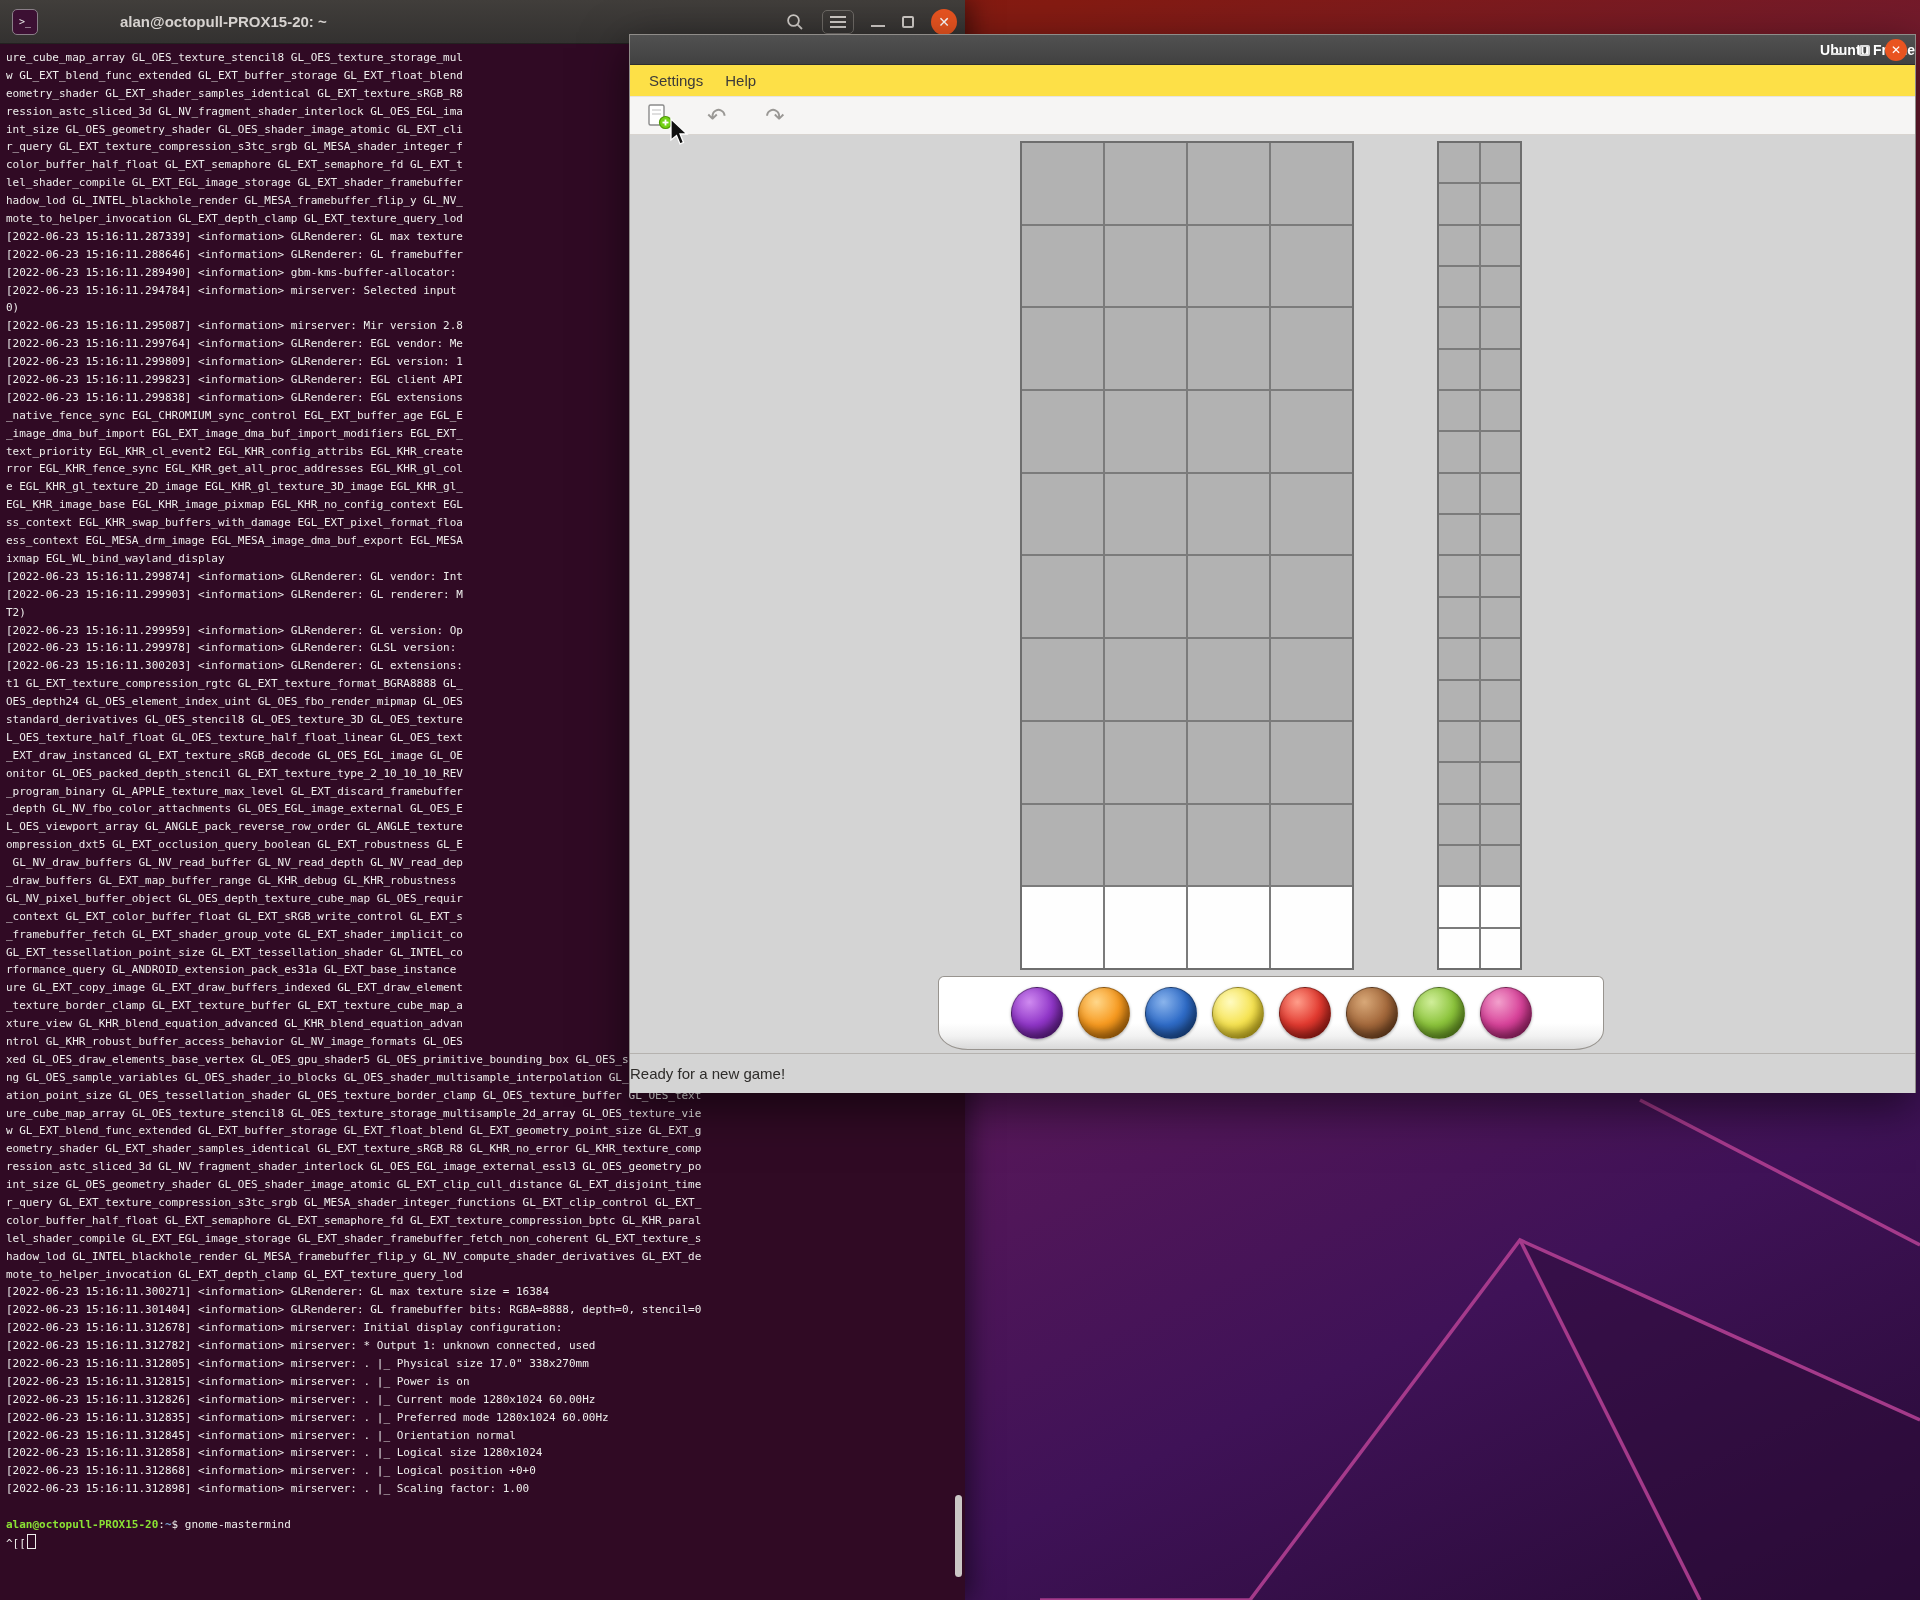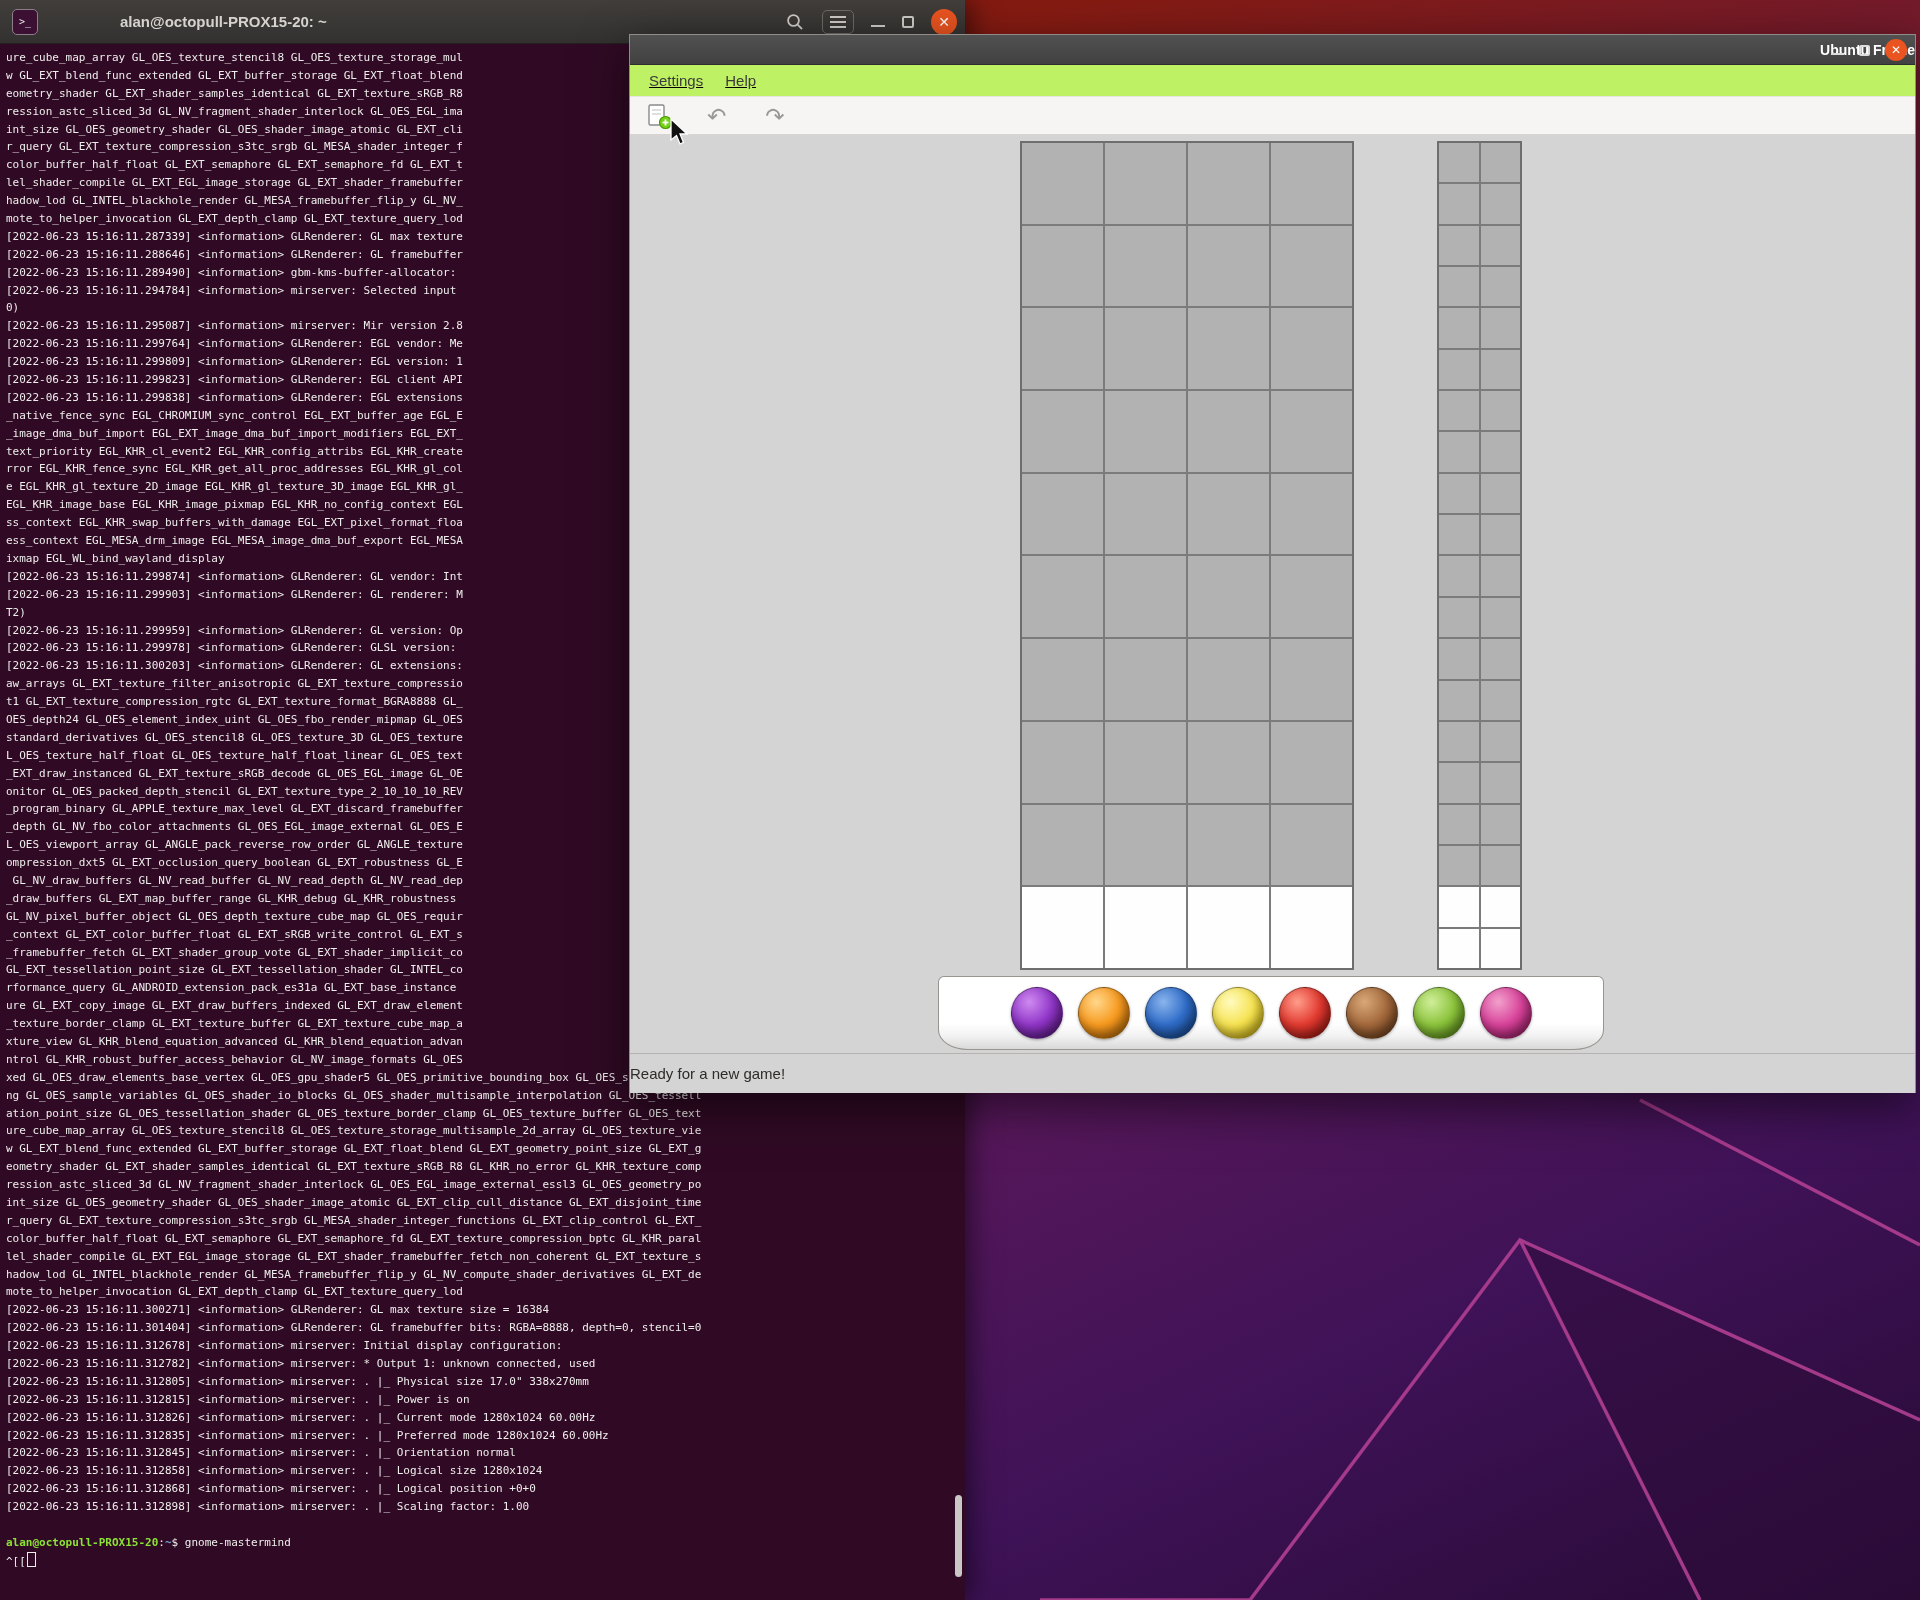--- a/index.html
+++ b/index.html
@@ -38,21 +38,21 @@
   
   .frame-window { position:absolute; left:629px; top:34px; width:1287px; height:1059px; z-index:4;
     background:#d4d4d4; border:1px solid #8f8c89; box-shadow:0 14px 44px rgba(0,0,0,.55); }
   .fw-titlebar { position:relative; height:30px; background:linear-gradient(#515151,#414141); border-bottom:1px solid #2e2e2e; }
   .fw-title { height:37px; line-height:30px; text-align:right; color:#ffffff; font-size:14px; font-weight:bold; }
   .fw-controls { position:absolute; right:8px; top:0; height:30px; display:flex; align-items:center; gap:15px; }
   .fw-min { width:12px; height:2px; background:#dcdcdc; margin-top:7px; }
   .fw-max { width:11px; height:11px; border:2px solid #dcdcdc; border-radius:2px; }
   .fw-close { width:22px; height:22px; border-radius:50%; background:#e95420; color:#fff; font-size:12px; line-height:22px; text-align:center; }
 
-  .fw-menubar { height:31px; background:#bef264; display:flex; align-items:center; padding-left:8px;text-decoration:underline; }
+  .fw-menubar { height:31px; background:#fde047; display:flex; align-items:center; padding-left:8px; }
   .menu-item { padding:0 11px; font-size:15px; color:#3d3b39; line-height:31px; }
 
   .fw-toolbar { height:39px; background:#f6f5f4; border-top:1px solid #e7e4e1; border-bottom:1px solid #d8d4d0;
     display:flex; align-items:center; padding-left:14px; gap:28px; }
   .tool-btn { width:30px; height:30px; display:flex; align-items:center; justify-content:center; }
   .arrow-glyph { font-family:"DejaVu Sans",sans-serif; font-size:23px; color:#9a9895; line-height:30px; }
 
   .fw-game { position:relative; height:918px; background:#d4d4d4; }
 
   .board { position:absolute; left:390px; top:6px; width:334px; height:829px;
@@ -144,21 +144,20 @@
         <div class="term-line">EGL_KHR_image_base EGL_KHR_image_pixmap EGL_KHR_no_config_context EGL</div>
         <div class="term-line">ss_context EGL_KHR_swap_buffers_with_damage EGL_EXT_pixel_format_floa</div>
         <div class="term-line">ess_context EGL_MESA_drm_image EGL_MESA_image_dma_buf_export EGL_MESA</div>
         <div class="term-line">ixmap EGL_WL_bind_wayland_display</div>
         <div class="term-line">[2022-06-23 15:16:11.299874] &lt;information&gt; GLRenderer: GL vendor: Int</div>
         <div class="term-line">[2022-06-23 15:16:11.299903] &lt;information&gt; GLRenderer: GL renderer: M</div>
         <div class="term-line">T2)</div>
         <div class="term-line">[2022-06-23 15:16:11.299959] &lt;information&gt; GLRenderer: GL version: Op</div>
         <div class="term-line">[2022-06-23 15:16:11.299978] &lt;information&gt; GLRenderer: GLSL version:</div>
         <div class="term-line">[2022-06-23 15:16:11.300203] &lt;information&gt; GLRenderer: GL extensions:</div>
-        <div class="term-line">aw_arrays GL_EXT_texture_filter_anisotropic GL_EXT_texture_compressio</div>
         <div class="term-line">t1 GL_EXT_texture_compression_rgtc GL_EXT_texture_format_BGRA8888 GL_</div>
         <div class="term-line">OES_depth24 GL_OES_element_index_uint GL_OES_fbo_render_mipmap GL_OES</div>
         <div class="term-line">standard_derivatives GL_OES_stencil8 GL_OES_texture_3D GL_OES_texture</div>
         <div class="term-line">L_OES_texture_half_float GL_OES_texture_half_float_linear GL_OES_text</div>
         <div class="term-line">_EXT_draw_instanced GL_EXT_texture_sRGB_decode GL_OES_EGL_image GL_OE</div>
         <div class="term-line">onitor GL_OES_packed_depth_stencil GL_EXT_texture_type_2_10_10_10_REV</div>
         <div class="term-line">_program_binary GL_APPLE_texture_max_level GL_EXT_discard_framebuffer</div>
         <div class="term-line">_depth GL_NV_fbo_color_attachments GL_OES_EGL_image_external GL_OES_E</div>
         <div class="term-line">L_OES_viewport_array GL_ANGLE_pack_reverse_row_order GL_ANGLE_texture</div>
         <div class="term-line">ompression_dxt5 GL_EXT_occlusion_query_boolean GL_EXT_robustness GL_E</div>

